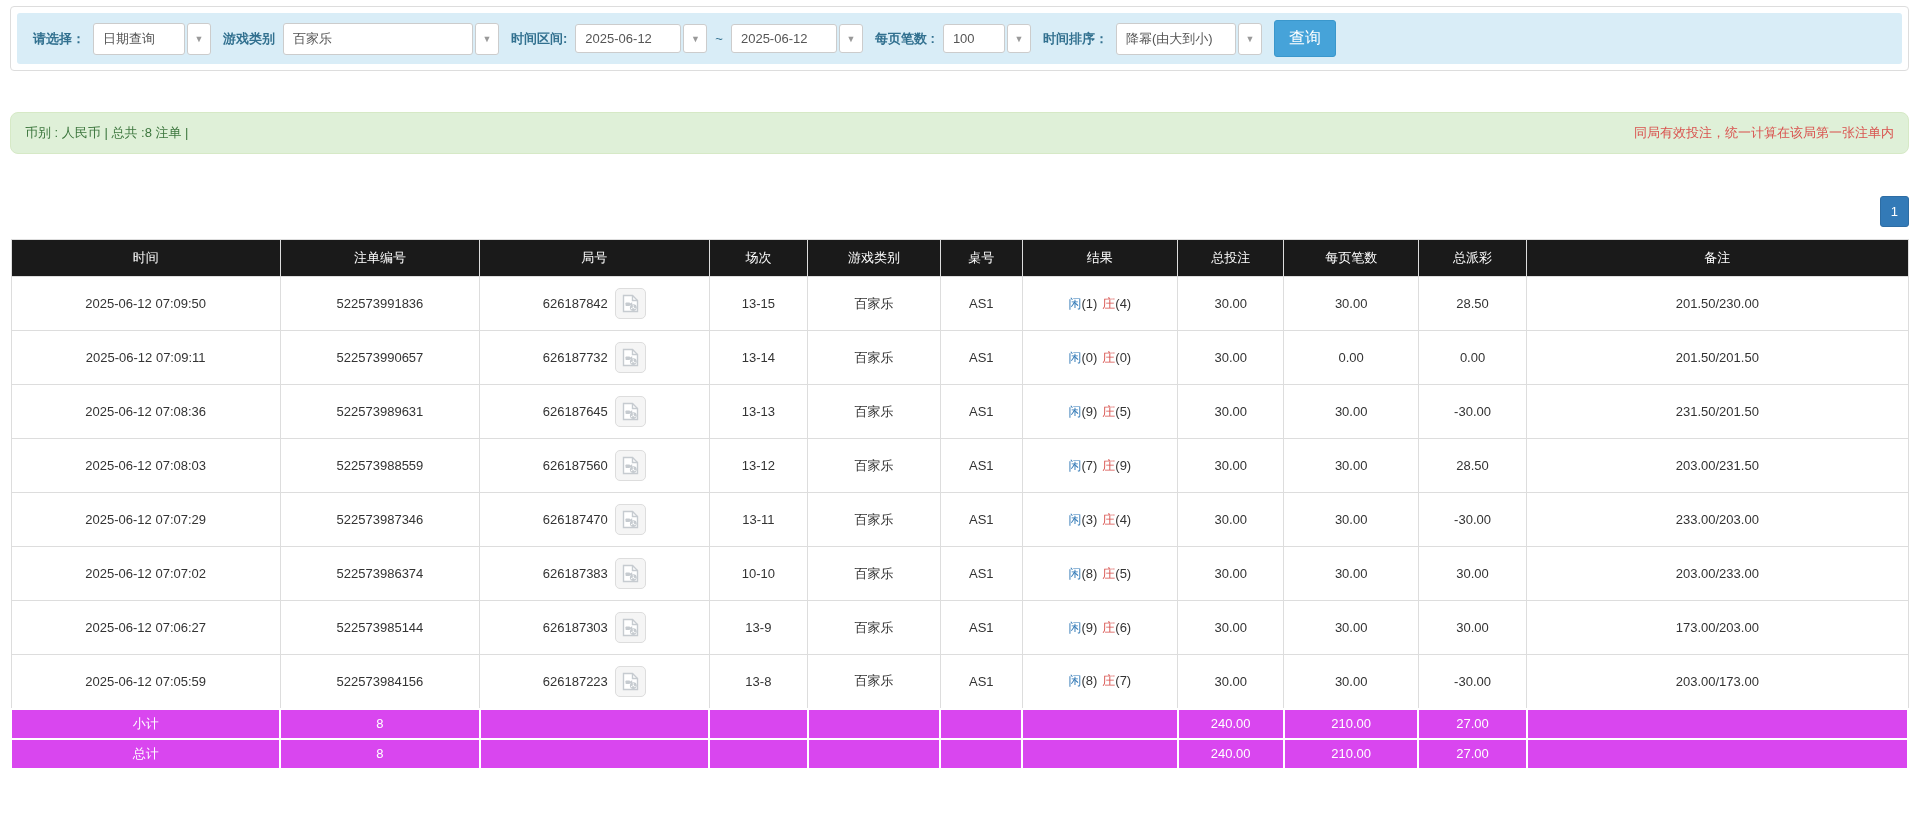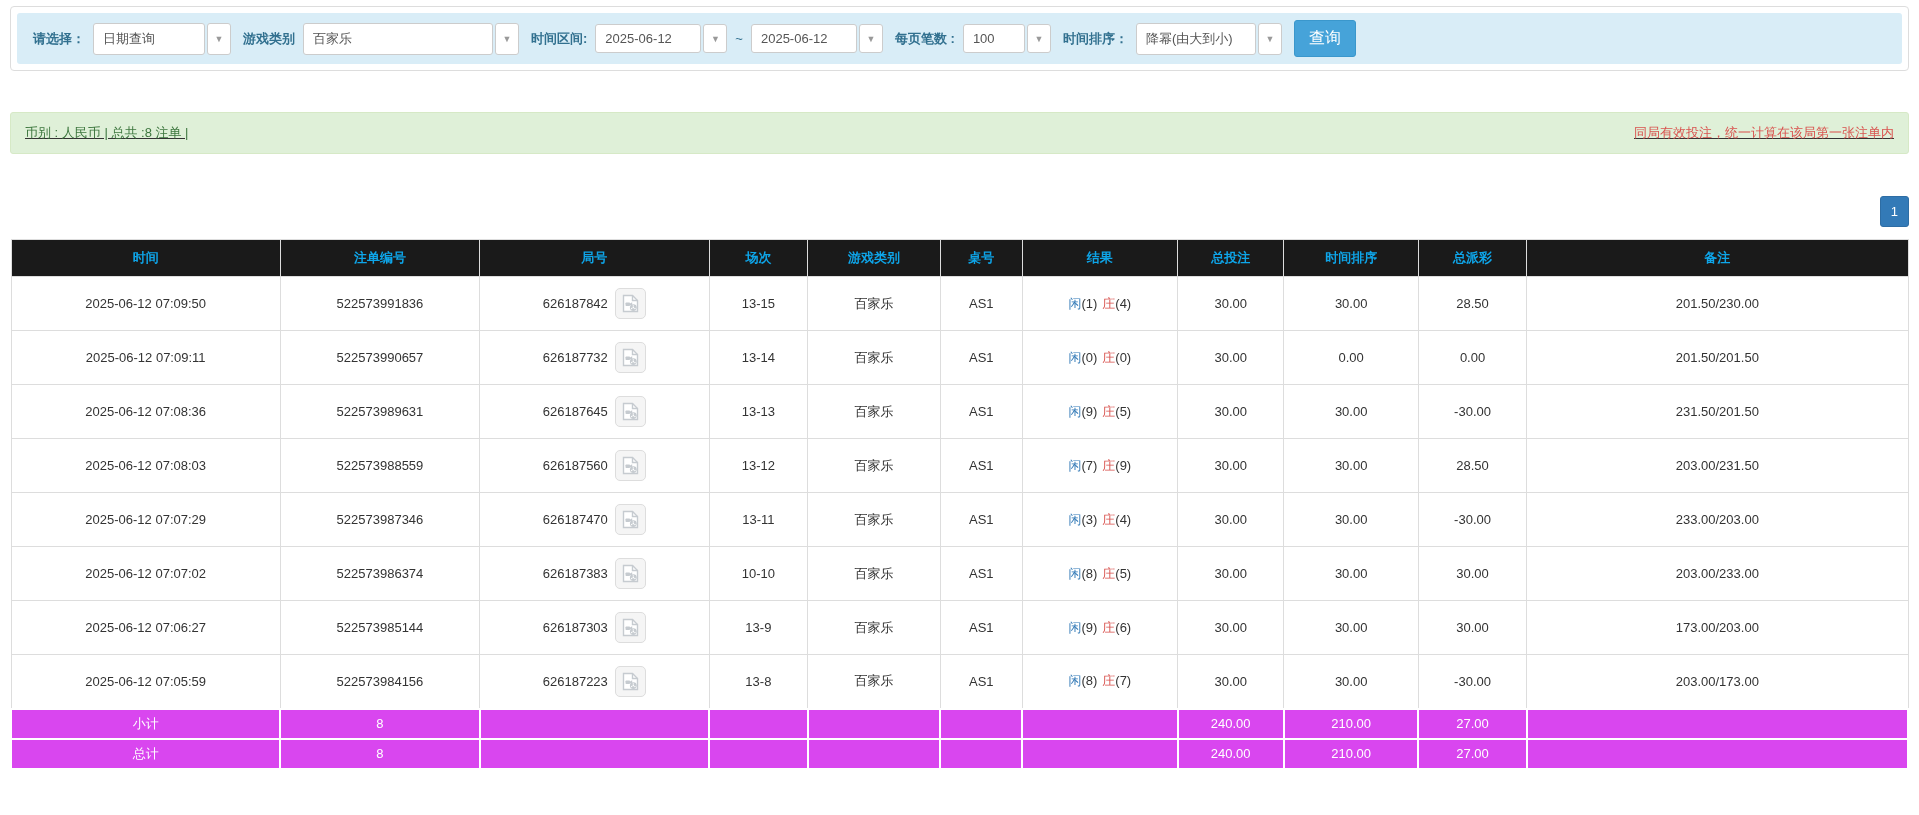--- a/index.html
+++ b/index.html
@@ -56,21 +56,21 @@
     border: 1px solid #ccc;
     border-radius: 3px;
     width: 24px;
     display: flex;
     align-items: center;
     justify-content: center;
     color: #999;
     font-size: 9px;
     cursor: pointer;
   }
-  .w-query { width: 112px; }
+  .w-query { width: 92px; }
   .w-game  { width: 190px; }
   .w-date  { width: 106px; }
   .w-size  { width: 62px; }
   .w-sort  { width: 120px; }
   .tilde { color: #31708f; margin: 0 2px; }
   .btn-search {
     background: #46a3d9;
     border: 1px solid #3a97cc;
     border-radius: 3px;
     color: #fff;
@@ -78,27 +78,26 @@
     padding: 7px 14px;
     margin-left: 6px;
     cursor: pointer;
     font-family: inherit;
   }
 
   
   .summary-bar {
     background: #dff0d8;
     border: 1px solid #d6e9c6;
-    border-radius: 3px;
+    border-radius: 8px;
     padding: 11px 14px;
     display: flex;
     justify-content: space-between;
     align-items: center;
     margin-bottom: 42px;
-    text-decoration: underline;
   }
   .summary-left { color: #3c763d; }
   .summary-note { color: #d9534f; }
 
   
   .pagination { text-align: right; margin: 0 0 12px 0; }
   .page-btn {
     display: inline-block;
     background: #337ab7;
     border: 1px solid #2e6da4;
@@ -111,22 +110,22 @@
   }
 
   
   table.data-table {
     width: 100%;
     border-collapse: collapse;
     table-layout: fixed;
   }
   .data-table th {
     background: #1a1a1a;
-    color: #0ea5e9;
-    font-weight: bold;
+    color: #ffffff;
+    font-weight: normal;
     font-size: 13px;
     padding: 9px 4px;
     border: 1px solid #ddd;
     text-align: center;
   }
   .data-table td {
     border: 1px solid #ddd;
     text-align: center;
     padding: 4px;
     height: 54px;
@@ -235,21 +234,21 @@
     <thead>
       <tr>
         <th>时间</th>
         <th>注单编号</th>
         <th>局号</th>
         <th>场次</th>
         <th>游戏类别</th>
         <th>桌号</th>
         <th>结果</th>
         <th>总投注</th>
-        <th>时间排序</th>
+        <th>每页笔数</th>
         <th>总派彩</th>
         <th>备注</th>
       </tr>
     </thead>
     <tbody id="rows-body">
         <tr>
     <td>2025-06-12 07:09:50</td>
     <td>522573991836</td>
     <td>
       <span class="round-wrap">

